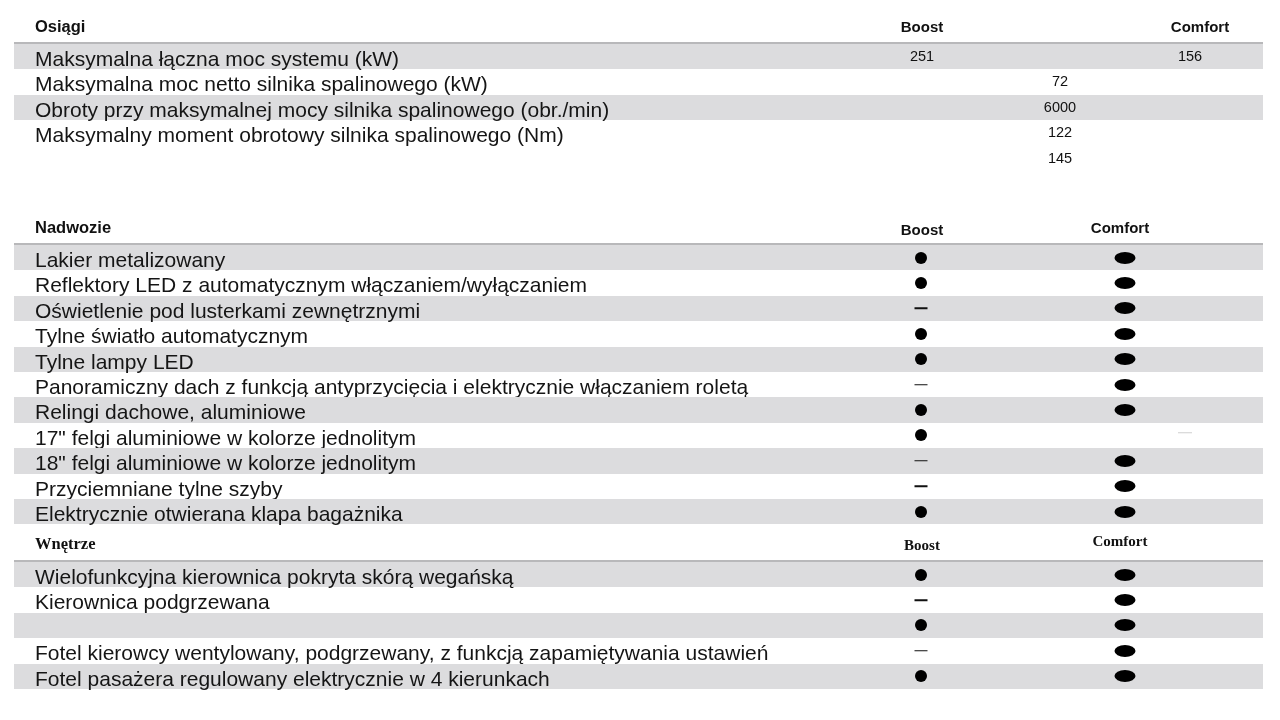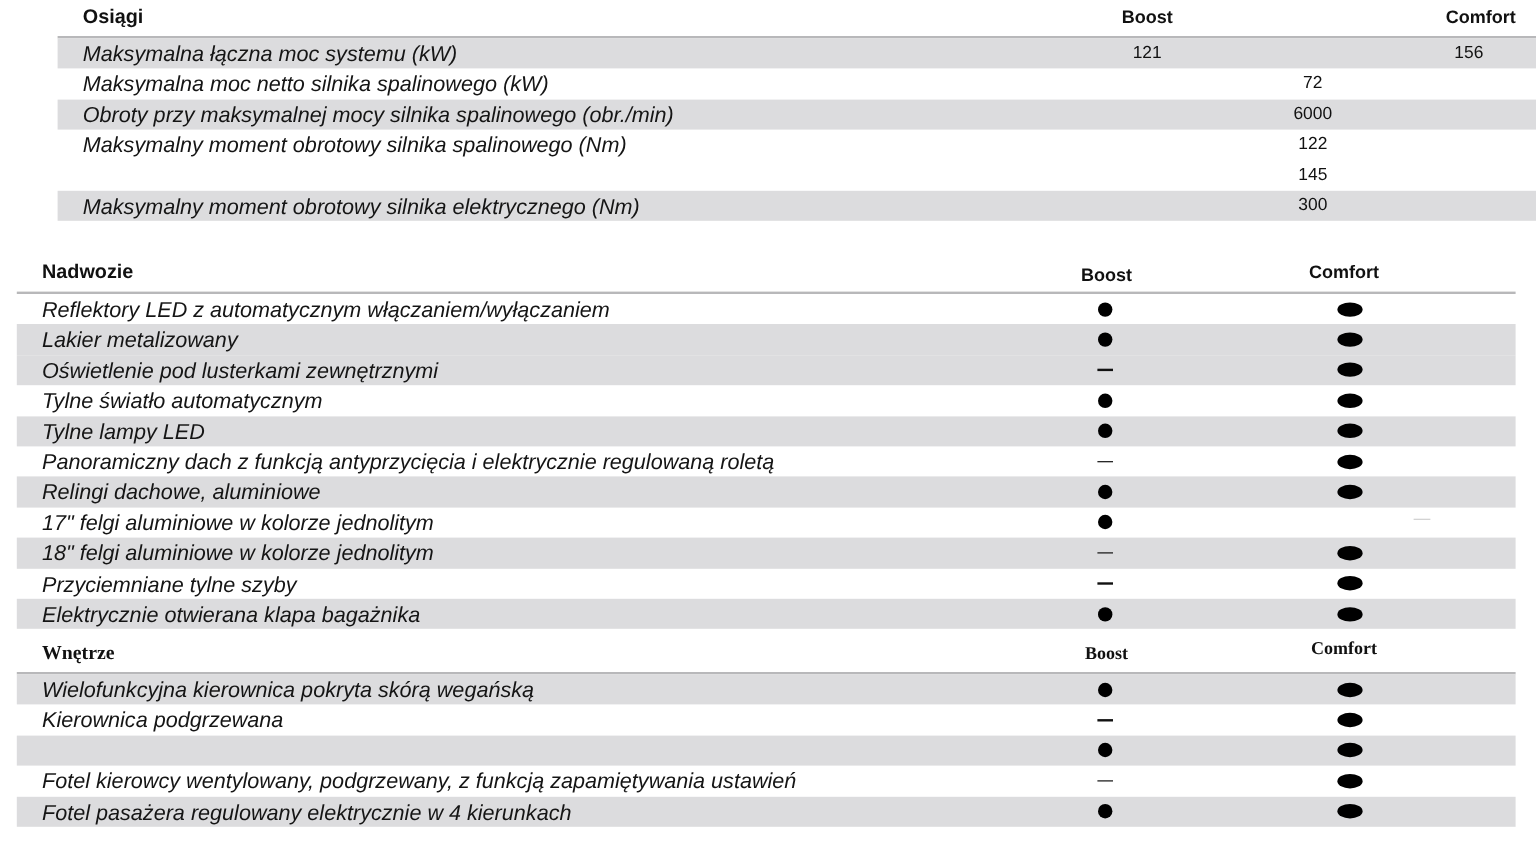--- a/index.html
+++ b/index.html
@@ -5,99 +5,95 @@
     * { box-sizing: border-box; margin: 0; padding: 0; }
     html, body { width: 1280px; height: 720px; background: #ffffff; overflow: hidden; }
     body { font-family: "Liberation Sans", sans-serif; color: #111111; position: relative; }
     .section { position: absolute; left: 0; width: 1280px; }
     .sec-head { position: relative; height: 30px; }
     .sec-title { position: absolute; left: 35px; top: 5px; font-size: 16.5px; font-weight: bold; }
     .col-head { position: absolute; top: 6px; font-size: 15px; font-weight: bold; transform: translateX(-50%); white-space: nowrap; }
     .rows { position: relative; margin-left: 14px; width: 1249px; border-top: 2px solid #b8b8ba; }
     .row { position: relative; height: 25.4px; }
     .row.shaded { background: #dcdcde; }
-    .label { position: absolute; left: 21px; top: 3px; font-size: 18px; white-space: nowrap; color: #151515; font-style: italic; }
+    .label { position: absolute; left: 21px; top: 3px; font-size: 21px; white-space: nowrap; color: #151515; }
     .val { position: absolute; top: 4px; font-size: 14.5px; transform: translateX(-50%); white-space: nowrap; }
     .mark { position: absolute; top: 50%; transform: translate(-50%, -50%); }
     .dot { width: 12px; height: 12px; border-radius: 50%; background: #000; }
     .ellipse { width: 21px; height: 12px; border-radius: 50%; background: #000; }
     .dash { width: 13px; height: 1.5px; background: #111; }
     .faint-dash { width: 14px; height: 1.5px; background: #cfcfcf; }
   </style>
 </head>
 <body>
 
-<div class="section" style="top:0px;padding-left:34px;">
+<div class="section" style="top:12px;">
   <div class="sec-head">
     <div class="sec-title">Osiągi</div>
     <div class="col-head" style="left:922px;">Boost</div>
     <div class="col-head" style="left:1200px;">Comfort</div>
   </div>
   <div class="rows">
     <div class="row shaded">
       <span class="label">Maksymalna łączna moc systemu (kW)</span>
-      <span class="val" style="left:908px;">121</span>
+      <span class="val" style="left:908px;">251</span>
       <span class="val" style="left:1176px;">156</span>
     </div>
     <div class="row">
       <span class="label">Maksymalna moc netto silnika spalinowego (kW)</span>
       <span class="val" style="left:1046px;">72</span>
     </div>
     <div class="row shaded">
       <span class="label">Obroty przy maksymalnej mocy silnika spalinowego (obr./min)</span>
       <span class="val" style="left:1046px;">6000</span>
     </div>
     <div class="row">
       <span class="label">Maksymalny moment obrotowy silnika spalinowego (Nm)</span>
       <span class="val" style="left:1046px;">122</span>
     </div>
     <div class="row">
       <span class="val" style="left:1046px;">145</span>
     </div>
-    <div class="row shaded">
-      <span class="label">Maksymalny moment obrotowy silnika elektrycznego (Nm)</span>
-      <span class="val" style="left:1046px;">300</span>
-    </div>
   </div>
 </div>
 
 <div class="section" style="top:213px;">
   <div class="sec-head">
     <div class="sec-title">Nadwozie</div>
     <div class="col-head" style="left:922px; top:8px;">Boost</div>
     <div class="col-head" style="left:1120px;">Comfort</div>
   </div>
   <div class="rows">
-    <div class="row">
-      <span class="label">Reflektory LED z automatycznym włączaniem/wyłączaniem</span>
+    <div class="row shaded">
+      <span class="label">Lakier metalizowany</span>
       <span class="mark dot" style="left:907px;"></span>
       <span class="mark ellipse" style="left:1111px;"></span>
     </div>
-    <div class="row shaded">
-      <span class="label">Lakier metalizowany</span>
+    <div class="row">
+      <span class="label">Reflektory LED z automatycznym włączaniem/wyłączaniem</span>
       <span class="mark dot" style="left:907px;"></span>
       <span class="mark ellipse" style="left:1111px;"></span>
     </div>
     <div class="row shaded">
       <span class="label">Oświetlenie pod lusterkami zewnętrznymi</span>
       <span class="mark dash" style="left:907px;"></span>
       <span class="mark ellipse" style="left:1111px;"></span>
     </div>
     <div class="row">
       <span class="label">Tylne światło automatycznym</span>
       <span class="mark dot" style="left:907px;"></span>
       <span class="mark ellipse" style="left:1111px;"></span>
     </div>
     <div class="row shaded">
       <span class="label">Tylne lampy LED</span>
       <span class="mark dot" style="left:907px;"></span>
       <span class="mark ellipse" style="left:1111px;"></span>
     </div>
     <div class="row">
-      <span class="label">Panoramiczny dach z funkcją antyprzycięcia i elektrycznie regulowaną roletą</span>
+      <span class="label">Panoramiczny dach z funkcją antyprzycięcia i elektrycznie włączaniem roletą</span>
       <span class="mark dash" style="left:907px;"></span>
       <span class="mark ellipse" style="left:1111px;"></span>
     </div>
     <div class="row shaded">
       <span class="label">Relingi dachowe, aluminiowe</span>
       <span class="mark dot" style="left:907px;"></span>
       <span class="mark ellipse" style="left:1111px;"></span>
     </div>
     <div class="row">
       <span class="label">17" felgi aluminiowe w kolorze jednolitym</span>

